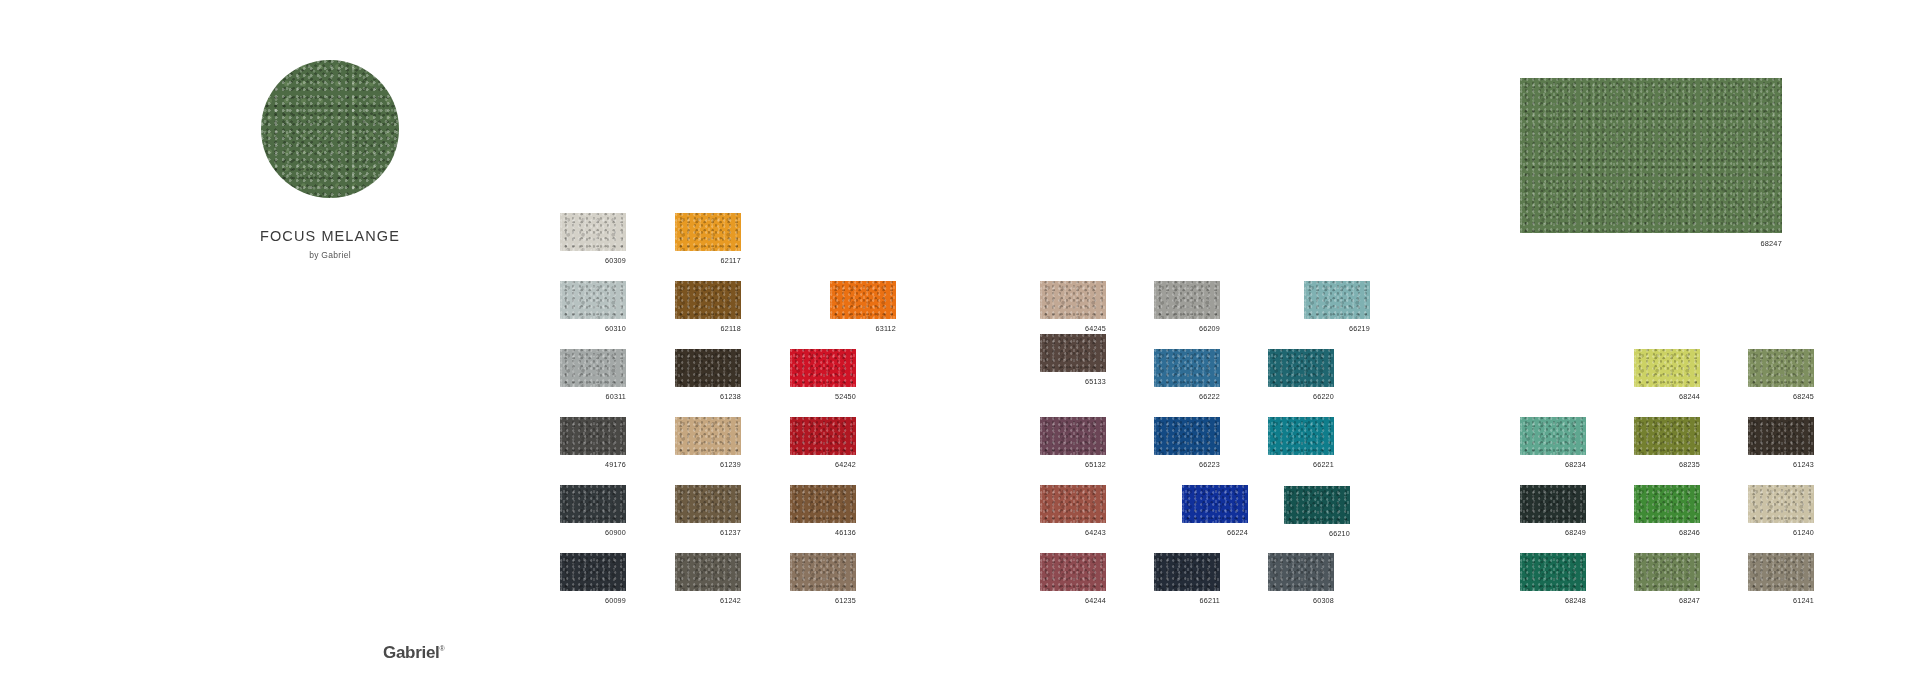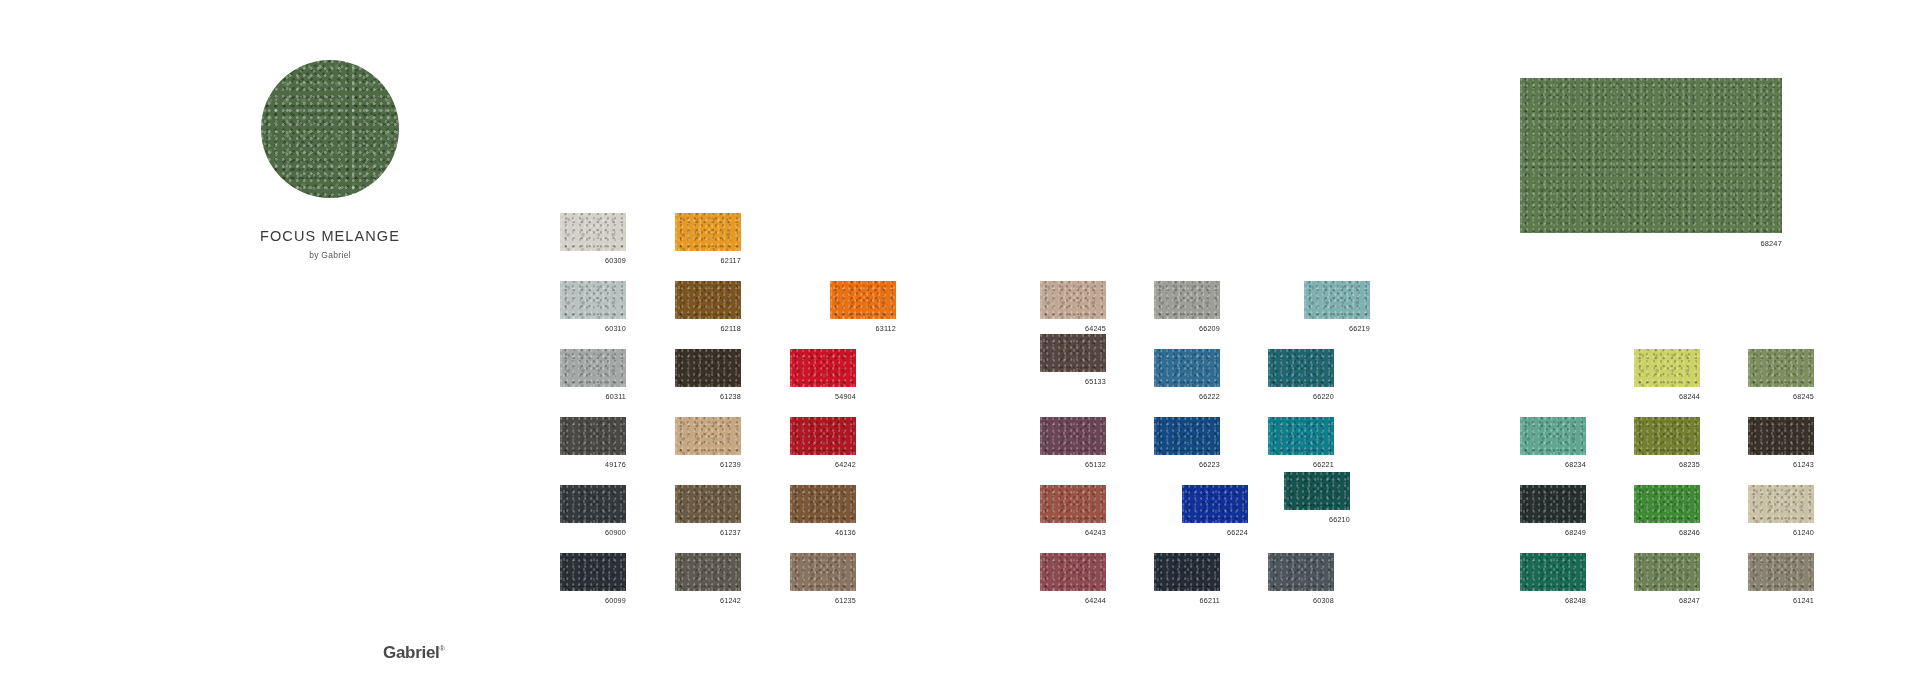--- a/index.html
+++ b/index.html
@@ -105,21 +105,21 @@
         <div class="sw" style="left: 560px; top: 349px;">
           <span class="chip" style="background-color: rgb(163, 168, 167);"></span>
           <span class="code">60311</span>
         </div>
         <div class="sw" style="left: 675px; top: 349px;">
           <span class="chip" style="background-color: rgb(59, 50, 39);"></span>
           <span class="code">61238</span>
         </div>
         <div class="sw" style="left: 790px; top: 349px;">
           <span class="chip" style="background-color: rgb(207, 19, 38);"></span>
-          <span class="code">54904</span>
+          <span class="code">52450</span>
         </div>
         <div class="sw" style="left: 560px; top: 417px;">
           <span class="chip" style="background-color: rgb(74, 73, 70);"></span>
           <span class="code">49176</span>
         </div>
         <div class="sw" style="left: 675px; top: 417px;">
           <span class="chip" style="background-color: rgb(198, 167, 128);"></span>
           <span class="code">61239</span>
         </div>
         <div class="sw" style="left: 790px; top: 417px;">
@@ -189,21 +189,21 @@
           <span class="code">66221</span>
         </div>
         <div class="sw" style="left: 1040px; top: 485px;">
           <span class="chip" style="background-color: rgb(156, 82, 69);"></span>
           <span class="code">64243</span>
         </div>
         <div class="sw" style="left: 1154px; top: 485px; padding-left: 28px;">
           <span class="chip" style="background-color: rgb(16, 48, 155);"></span>
           <span class="code">66224</span>
         </div>
-        <div class="sw" style="left: 1268px; top: 472px; padding-left: 16px;">
+        <div class="sw" style="left: 1268px; top: 486px; padding-left: 16px;">
           <span class="chip" style="background-color: rgb(21, 83, 79);"></span>
           <span class="code">66210</span>
         </div>
         <div class="sw" style="left: 1040px; top: 553px;">
           <span class="chip" style="background-color: rgb(141, 74, 80);"></span>
           <span class="code">64244</span>
         </div>
         <div class="sw" style="left: 1154px; top: 553px;">
           <span class="chip" style="background-color: rgb(36, 44, 56);"></span>
           <span class="code">66211</span>

